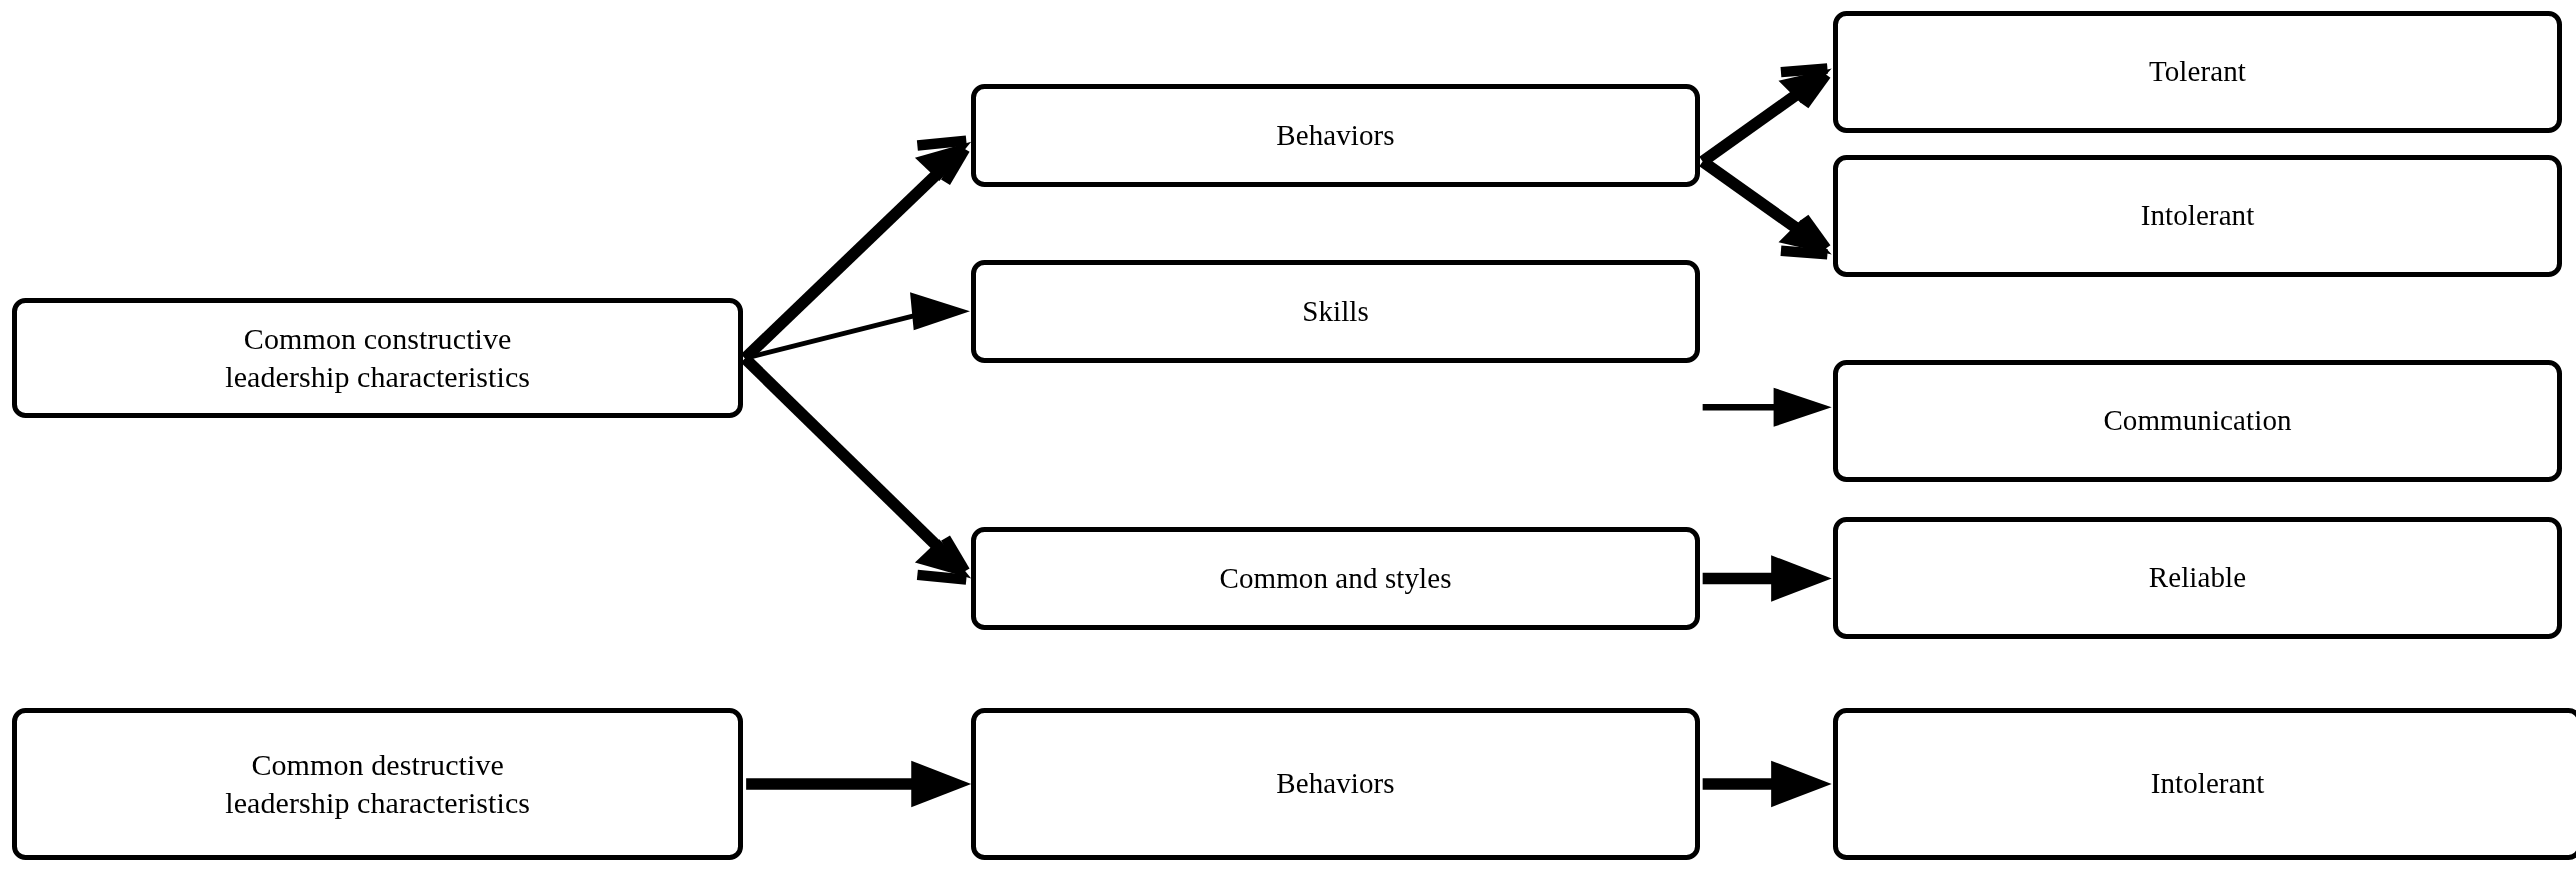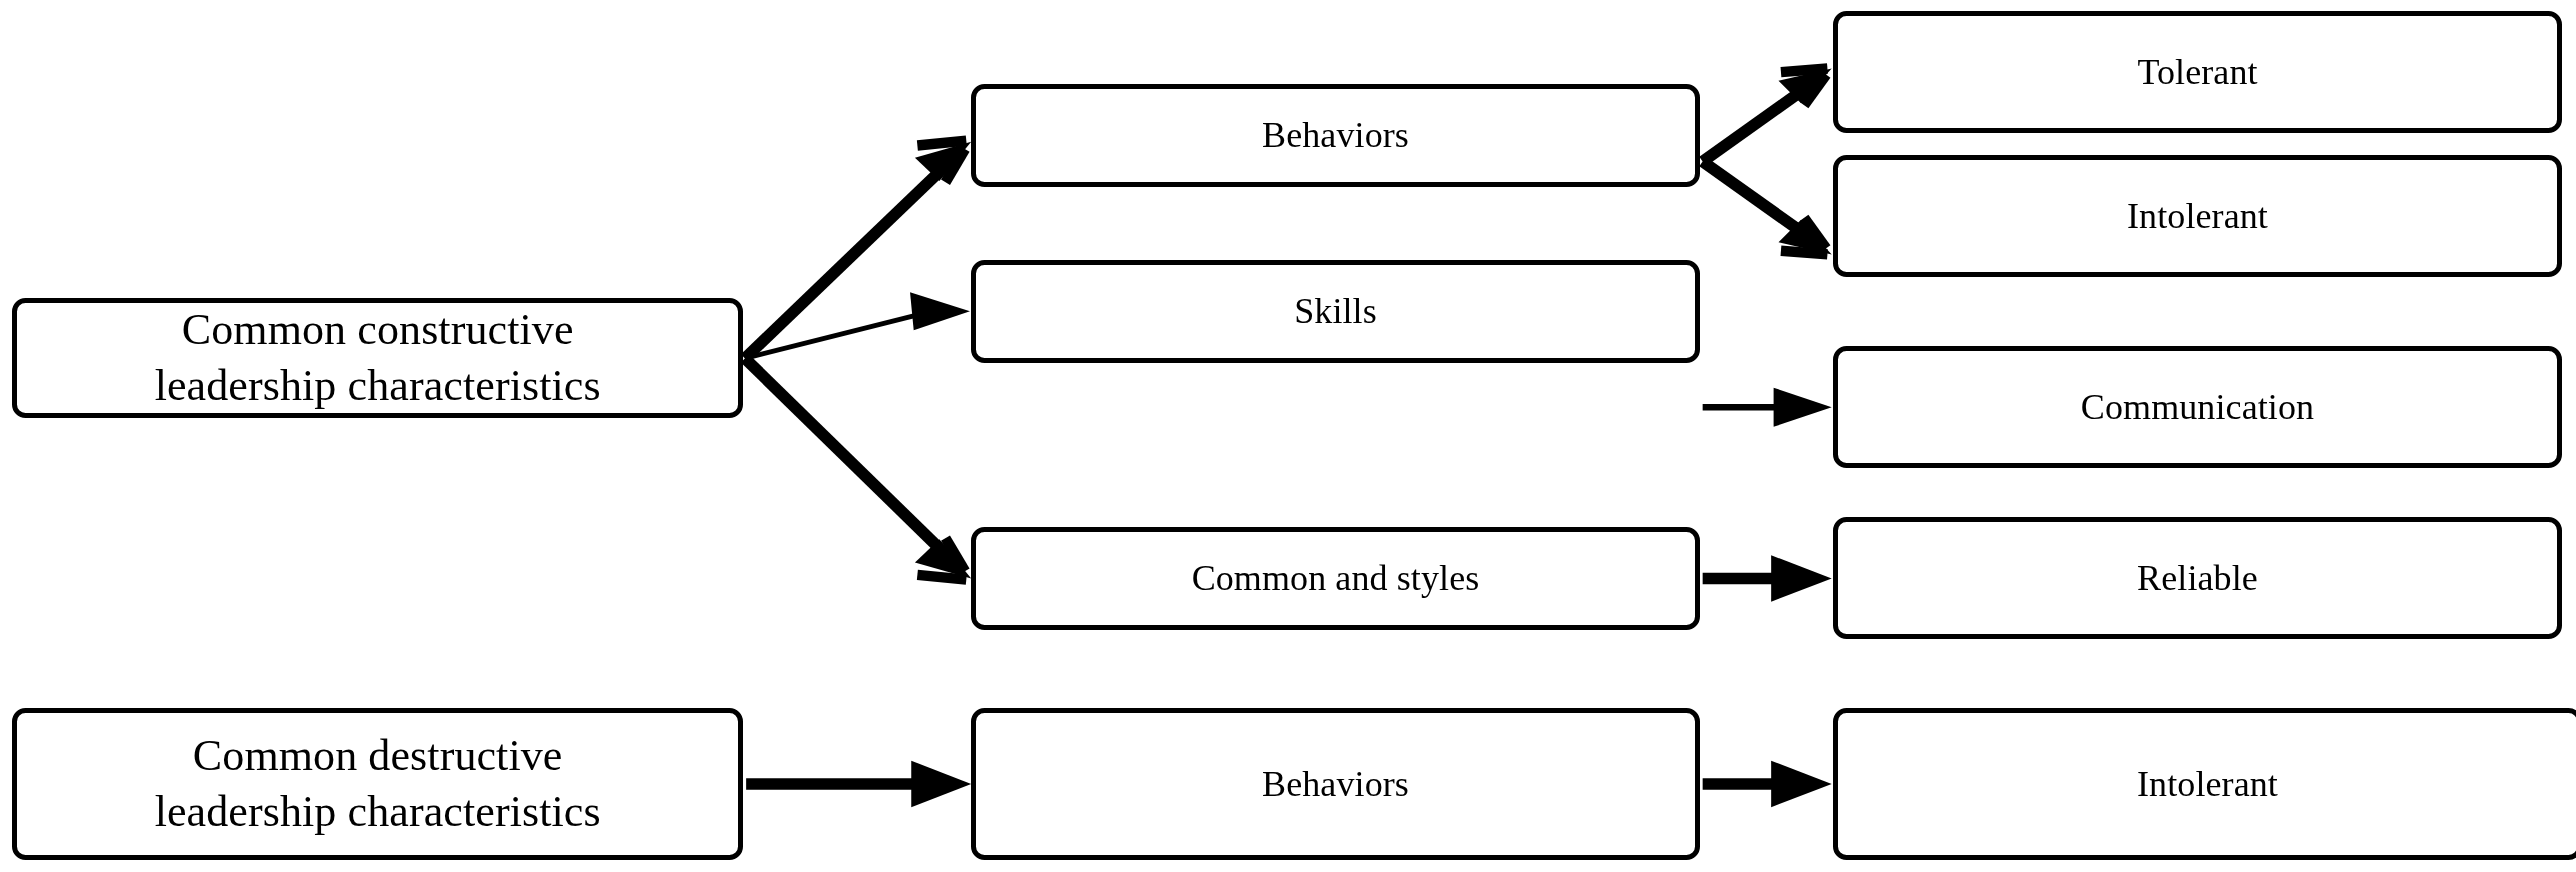--- a/index.html
+++ b/index.html
@@ -24,27 +24,27 @@
     display: flex;
     align-items: center;
     justify-content: center;
     text-align: center;
     z-index: 3;
   }
   .node .label {
     display: block;
     line-height: 1.28;
     color: #000000;
-    font-size: 36px;
+    font-size: 29px;
     letter-spacing: 0.1px;
     padding: 0 8.6px;
     white-space: pre-line;
   }
   
-  .node.two-line .label { font-size: 44px; }
+  .node.two-line .label { font-size: 30px; }
 
   svg.edges {
     position: absolute;
     left: 0;
     top: 0;
     width: 2576px;
     height: 872px;
     z-index: 1;
     pointer-events: none;
   }
@@ -136,21 +136,21 @@
   </div>
 
   <div class="node" style="left:1833px; top:11px; width:729px; height:122px;">
     <span class="label">Tolerant</span>
   </div>
 
   <div class="node" style="left:1833px; top:155px; width:729px; height:122px;">
     <span class="label">Intolerant</span>
   </div>
 
-  <div class="node" style="left:1833px; top:346px; width:729px; height:122px;">
+  <div class="node" style="left:1833px; top:360px; width:729px; height:122px;">
     <span class="label">Communication</span>
   </div>
 
   <div class="node" style="left:1833px; top:517px; width:729px; height:122px;">
     <span class="label">Reliable</span>
   </div>
 
   <div class="node" style="left:1833px; top:708px; width:749px; height:152px;">
     <span class="label">Intolerant</span>
   </div>

